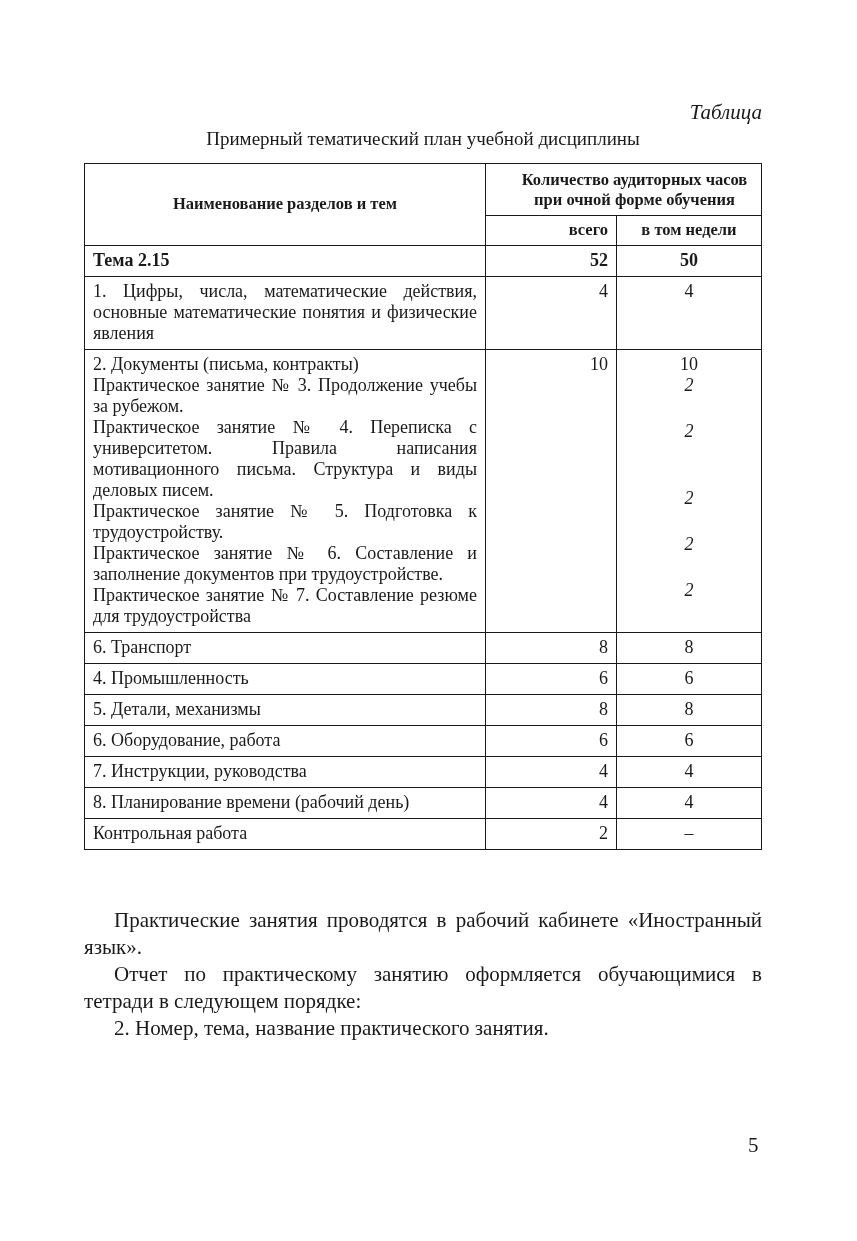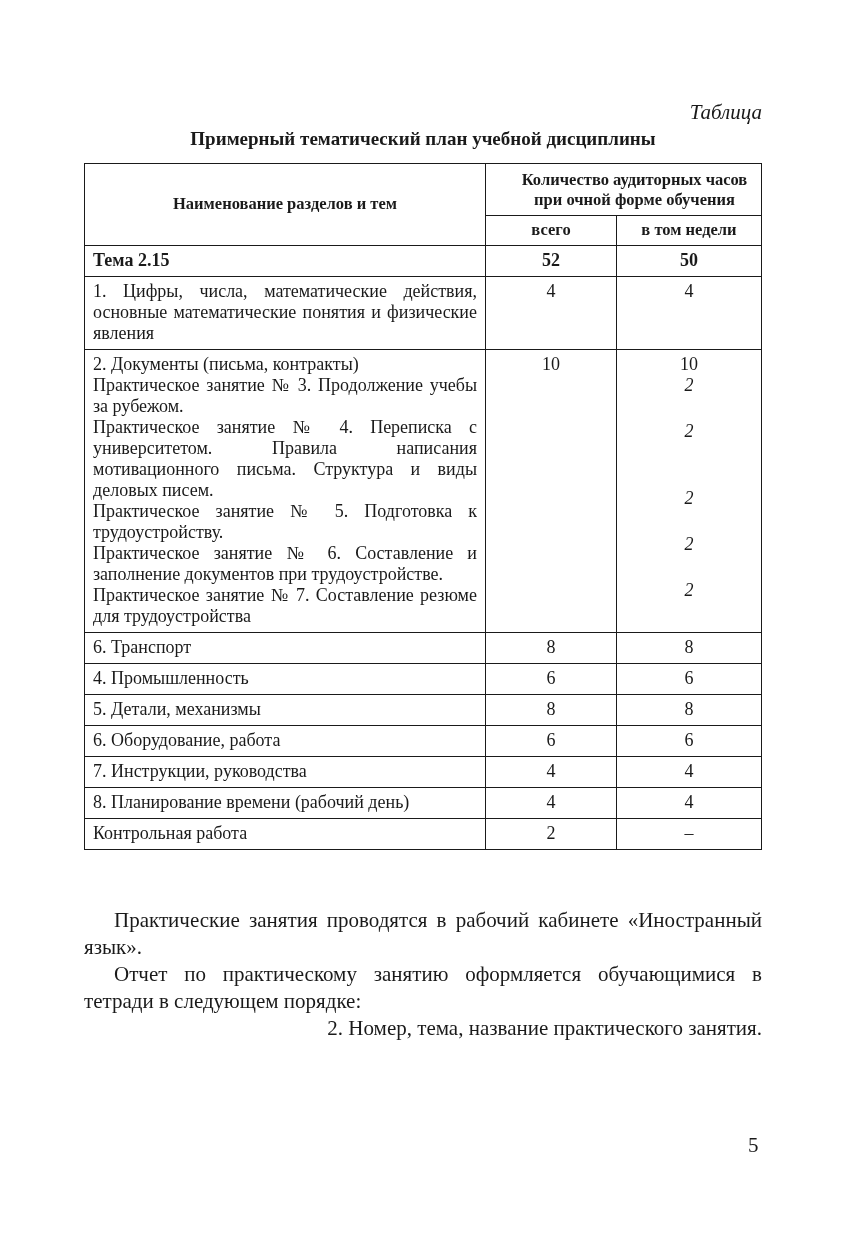--- a/index.html
+++ b/index.html
@@ -7,34 +7,34 @@
     width: 857px; height: 1241px; position: relative; overflow: hidden;
     font-family: "Liberation Serif", "DejaVu Serif", serif;
     color: #1a1a1a;
   }
   .caption {
     position: absolute; right: 95px; top: 100px;
     font-style: italic; font-size: 21px;
   }
   .title {
     position: absolute; left: 84px; width: 678px; top: 128px;
-    text-align: center; font-weight: bold; font-size: 19px;
+    text-align: center; font-weight: normal; font-size: 19px;
   }
   table.plan {
     position: absolute; left: 84px; top: 163px; width: 678px;
     border-collapse: collapse; font-size: 18px; line-height: 21px;
   }
   table.plan td, table.plan th {
     border: 1.3px solid #1a1a1a;
     vertical-align: top;
     padding: 4px 8px 5px 8px;
   }
   table.plan th { font-weight: bold; font-size: 16.5px; line-height: 20px; }
   .c1 { width: 384px; }
-  .c2 { width: 114px; text-align: center; }
+  .c2 { width: 114px; text-align: right; }
   .c3 { width: 128px; text-align: center; }
   .hdr-name { vertical-align: middle !important; text-align: center; }
   .hdr-group { text-align: center; padding-top: 6px !important; }
   .bold-row td { font-weight: bold; }
   .name { text-align: justify; }
   .name div { text-align: justify; text-align-last: left; }
   .sub { margin-top: 0; }
   .ital { font-style: italic; display: block; }
   .body-text {
     position: absolute; left: 84px; width: 678px; top: 907px;
@@ -126,16 +126,16 @@
     <td class="c1">Контрольная работа</td>
     <td class="c2">2</td>
     <td class="c3">–</td>
   </tr>
 </tbody>
   </table>
 
 <div class="body-text">
   <p>Практические занятия проводятся в рабочий кабинете «Иностранный язык».</p>
   <p>Отчет по практическому занятию оформляется обучающимися в тетради в следующем порядке:</p>
-  <p style="text-align:right">2. Номер, тема, название практического занятия.</p>
+  <p style="text-align:left">2. Номер, тема, название практического занятия.</p>
 </div>
 
 <div class="page-num">5</div>
 
 </body></html>

